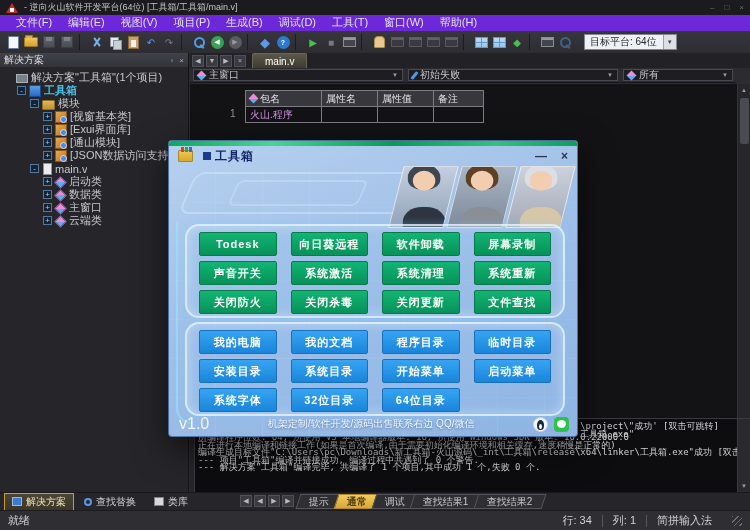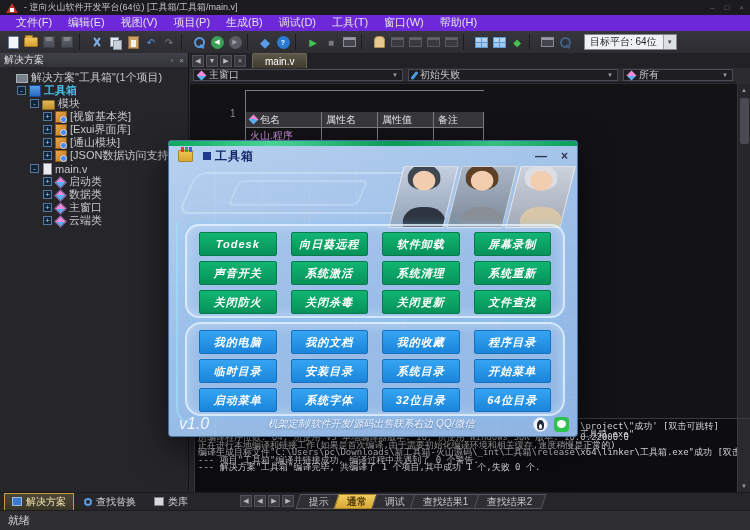--- a/index.html
+++ b/index.html
@@ -95,21 +95,21 @@
   .combo .carrow{margin-left:auto;font-size:6px;color:#9a9aa2;}
   .cdiamond{width:7px;height:7px;transform:rotate(45deg);flex:none;
     background:linear-gradient(135deg,#f08ad8 50%,#58b0f0 50%);}
   .cpen{width:3px;height:9px;background:#4a9ae8;transform:rotate(40deg);flex:none;border-radius:1px;}
   .editor-body{position:absolute;left:190px;top:84px;right:0;height:334px;background:#131316;}
   .line-no{position:absolute;left:40px;top:24px;font-size:10px;color:#909098;}
   .vtable{position:absolute;left:55px;top:6px;border-top:1px solid #7c7c84;border-left:1px solid #7c7c84;}
   .vt-row{display:flex;}
   .vt-cell{height:16px;border-right:1px solid #7c7c84;border-bottom:1px solid #7c7c84;
     font-size:10px;display:flex;align-items:center;padding:0 4px;gap:3px;color:#e4e4e8;}
-  .vt-row.head .vt-cell{background:#38383c;margin-top:21px;}
+  .vt-row.head .vt-cell{background:#38383c;}
   .vt-cell:nth-child(1){width:76px;} .vt-cell:nth-child(2){width:56px;}
   .vt-cell:nth-child(3){width:56px;align-items:flex-end;} .vt-cell:nth-child(4){width:50px;}
   .vt-row.data .vt-cell:nth-child(1){color:#d090e0;}
   .ed-scroll{position:absolute;right:0;top:0;bottom:0;width:13px;background:#26262b;border-left:1px solid #333338;}
   .ed-scroll .arr{height:12px;font-size:6px;color:#9a9aa2;text-align:center;line-height:12px;}
   .ed-scroll .thumb{position:absolute;left:2px;top:14px;width:9px;height:46px;background:#4a4a52;border-radius:2px;}
   
   .log-panel{position:absolute;left:190px;top:418px;right:0;height:74px;background:#0d0d10;
     border-top:1px solid #3a3a40;font-family:"DejaVu Sans Mono",monospace;font-size:9px;color:#d2d2d4;overflow:hidden;}
   .log-left-sb{position:absolute;left:0;top:0;bottom:0;width:5px;background:#26262a;border-right:1px solid #3a3a40;}
@@ -148,21 +148,21 @@
     background:linear-gradient(160deg,#b7d1ef 0%,#9fc0e8 45%,#8fb4e2 100%);}
   .d-topstrip{height:5px;background:linear-gradient(90deg,#0ca85e,#4ad494 25%,#0a9a56 55%,#35c080 80%,#0c9e5a);}
   .d-titlebar{height:20px;display:flex;align-items:center;padding:0 9px;position:relative;}
   .toolbox-icon{width:15px;height:12px;background:linear-gradient(#f0c850,#d8a830);border:1px solid #a8882a;
     border-radius:1px;position:relative;flex:none;}
   .toolbox-icon::before{content:"";position:absolute;left:2px;top:-4px;width:3px;height:5px;background:#d04038;box-shadow:4px 0 0 #38a048,8px 0 0 #3868d0;}
   .d-title-box{width:8px;height:8px;background:#1e3a8a;margin:0 4px 0 10px;flex:none;}
   .d-title{font-size:12px;font-weight:bold;color:#13266a;letter-spacing:1px;}
   .d-ctrls{margin-left:auto;display:flex;gap:14px;align-items:center;}
   .d-min,.d-close{font-size:12px;font-weight:bold;color:#2a3550;line-height:12px;}
-  .d-body{position:absolute;left:0;right:0;top:25px;bottom:0;font-style:italic;}
+  .d-body{position:absolute;left:0;right:0;top:25px;bottom:0;}
   .d-body::before{content:"";position:absolute;inset:0;opacity:.5;
     background:repeating-linear-gradient(90deg,transparent 0 46px,rgba(255,255,255,.14) 46px 47px),
                repeating-linear-gradient(0deg,transparent 0 38px,rgba(255,255,255,.10) 38px 39px);}
   .d-deco1{position:absolute;left:18px;top:6px;width:225px;height:42px;border:2px solid rgba(225,242,255,.38);
     border-radius:10px;transform:skewX(-24deg);}
   .d-deco2{position:absolute;left:64px;top:14px;width:130px;height:26px;border:2px solid rgba(225,242,255,.30);
     border-radius:6px;transform:skewX(-24deg);}
   .d-deco3{position:absolute;left:7px;top:56px;bottom:12px;width:16px;
     border-left:2px solid rgba(150,230,255,.6);border-bottom:2px solid rgba(150,230,255,.45);
     border-bottom-left-radius:18px;}
@@ -177,21 +177,21 @@
   .portrait:nth-child(1) .p-hair{background:#3e4650;} .portrait:nth-child(1) .p-bodyshape{background:#2e3540;}
   .portrait:nth-child(2){background:linear-gradient(#a9b6c6,#7e8a9a);}
   .portrait:nth-child(2) .p-hair{background:#5e4026;} .portrait:nth-child(2) .p-bodyshape{background:#8a8f96;}
   .portrait:nth-child(3){background:linear-gradient(#ccd2dc,#a4aab6);}
   .portrait:nth-child(3) .p-hair{background:#dcdee6;} .portrait:nth-child(3) .p-bodyshape{background:#d8c6a8;}
   .panel{position:absolute;left:16px;right:12px;border:2px solid rgba(232,246,255,.78);border-radius:14px;
     background:rgba(150,190,235,.22);box-shadow:inset 0 0 12px rgba(255,255,255,.35),0 0 8px rgba(120,200,255,.35);
     display:grid;grid-template-columns:repeat(4,1fr);grid-template-rows:repeat(3,24px);
     gap:5px 14px;padding:6px 12px;}
   .panel-green{top:58px;height:94px;}
-  .panel-blue{top:156px;height:94px;border-radius:16px;}
+  .panel-blue{top:156px;height:94px;}
   .btn-g,.btn-b{display:flex;align-items:center;justify-content:center;border-radius:2px;
     color:#fff;font-size:11px;font-weight:bold;letter-spacing:1px;white-space:nowrap;cursor:default;}
   .btn-g{background:linear-gradient(#12b573,#079158);border:1px solid #0a7a4c;}
   .btn-b{background:linear-gradient(#36a4f2,#1a85da);border:1px solid #1670bc;}
   .d-footer{position:absolute;left:10px;right:8px;bottom:2px;height:20px;display:flex;align-items:center;color:#f2f7ff;}
   .d-version{font-size:16px;}
   .d-footer-text{flex:1;text-align:center;font-size:10px;text-shadow:0 1px 2px rgba(0,40,90,.45);}
   .qq-icon{width:15px;height:15px;border-radius:50%;background:#f4f8ff;border:1px solid #c8d4e8;position:relative;flex:none;margin-right:6px;}
   .qq-icon::before{content:"";position:absolute;left:3px;top:2px;width:7px;height:10px;background:#1a2a3a;border-radius:50% 50% 45% 45%;}
   .qq-icon::after{content:"";position:absolute;left:5px;top:6px;width:3px;height:5px;background:#fff;border-radius:50%;}
@@ -510,20 +510,28 @@
           <span>查找结果1</span>
         </span>
         <span class="slant">
           <span>查找结果2</span>
         </span>
       </span>
   </div>
 
   <div class="statusbar">
     <span>就绪</span>
+    <span class="sb-right">
+        <span>行: 34</span>
+        <span class="sb-sep"></span>
+        <span>列: 1</span>
+        <span class="sb-sep"></span>
+        <span>简拼输入法</span>
+        <span class="grip"></span>
+      </span>
   </div>
 
   <div class="dialog">
     <div class="d-topstrip"></div>
     <div class="d-titlebar">
       <span class="toolbox-icon"></span>
       <span class="d-title-box"></span>
       <span class="d-title">工具箱</span>
       <span class="d-ctrls">
         <span class="d-min">—</span>
@@ -567,21 +575,20 @@
           <div class="btn-g">系统清理</div>
           <div class="btn-g">系统重新</div>
           <div class="btn-g">关闭防火</div>
           <div class="btn-g">关闭杀毒</div>
           <div class="btn-g">关闭更新</div>
           <div class="btn-g">文件查找</div>
         </div>
       <div class="panel panel-blue">
           <div class="btn-b">我的电脑</div>
           <div class="btn-b">我的文档</div>
-          <div class="btn-b">我的收藏</div>
           <div class="btn-b">程序目录</div>
           <div class="btn-b">临时目录</div>
           <div class="btn-b">安装目录</div>
           <div class="btn-b">系统目录</div>
           <div class="btn-b">开始菜单</div>
           <div class="btn-b">启动菜单</div>
           <div class="btn-b">系统字体</div>
           <div class="btn-b">32位目录</div>
           <div class="btn-b">64位目录</div>
         </div>

